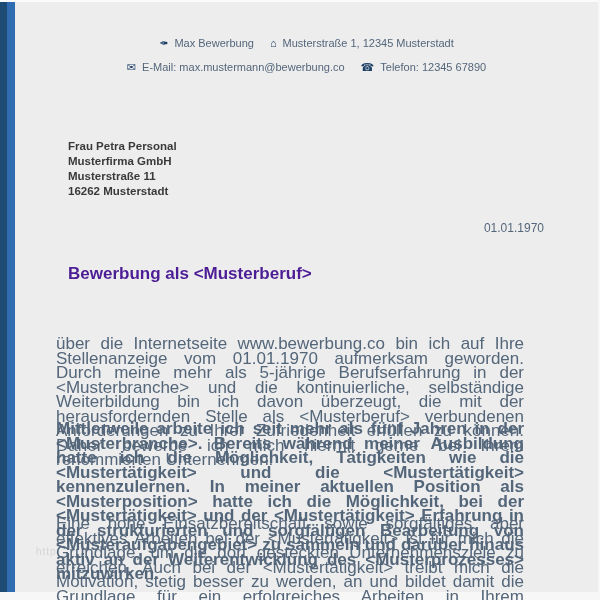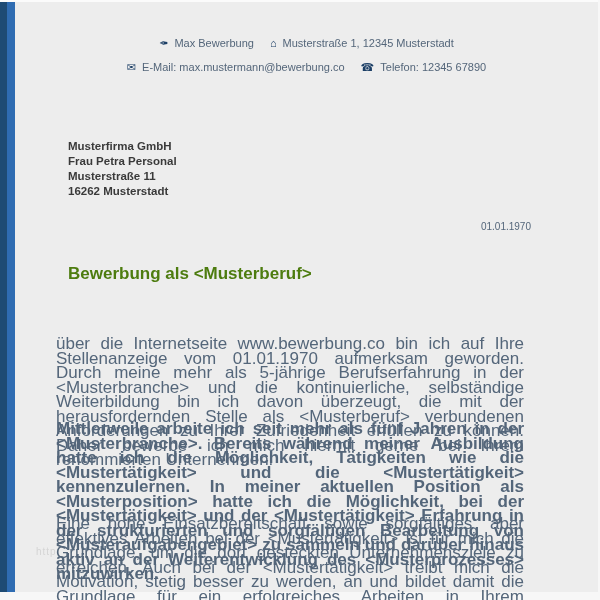--- a/index.html
+++ b/index.html
@@ -28,24 +28,24 @@
   .h-line { height: 14px; line-height: 14px; }
   .h-line + .h-line { margin-top: 10px; }
   .icon { color: #1c3f66; font-size: 11px; margin-right: 6px; }
   .icon.gap { margin-left: 16px; }
   .pen { display: inline-block; transform: scaleX(-1); }
 
   
   .recipient { position: absolute; top: 139px; left: 68px;
                font-size: 11.5px; line-height: 15px; font-weight: bold; color: #3a3a3a; }
 
-  .date { position: absolute; top: 221px; right: 69px; font-size: 10px; color: #54667a; }
+  .date { position: absolute; top: 221px; right: 56px; font-size: 12px; color: #54667a; }
 
   .subject { position: absolute; top: 264px; left: 68px;
-             font-size: 17px; font-weight: bold; color: #4d7c0f; }
+             font-size: 17px; font-weight: bold; color: #4c1d95; }
 
   .salutation { position: absolute; top: 296px; left: 68px;
                 font-size: 11.3px; color: #54667a; }
 
   .para { position: absolute; left: 56px; width: 468px;
           font-size: 17px; line-height: 14.5px; color: #54667a;
           text-align: justify; margin-top: 19px; }
   .p1 { top: 318px; }
   .p2 { top: 403px; font-weight: bold; }
   .p3 { top: 498px; }
@@ -66,22 +66,22 @@
   <div class="header">
     <div class="h-line">
       <span class="icon pen">✒</span><span>Max Bewerbung</span><span class="icon gap">⌂</span><span>Musterstraße 1, 12345 Musterstadt</span>
     </div>
     <div class="h-line">
       <span class="icon">✉</span><span>E-Mail: max.mustermann@bewerbung.co</span><span class="icon gap">☎</span><span>Telefon: 12345 67890</span>
     </div>
   </div>
 
   <div class="recipient">
+    <div>Frau Petra Personal</div>
     <div>Musterfirma GmbH</div>
-    <div>Frau Petra Personal</div>
     <div>Musterstraße 11</div>
     <div>16262 Musterstadt</div>
   </div>
 
   <div class="date">01.01.1970</div>
 
   <div class="subject">Bewerbung als &lt;Musterberuf&gt;</div>
 
 
   <div class="para p1">über die Internetseite www.bewerbung.co bin ich auf Ihre Stellenanzeige vom 01.01.1970 aufmerksam geworden. Durch meine mehr als 5-jährige Berufserfahrung in der &lt;Musterbranche&gt; und die kontinuierliche, selbständige Weiterbildung bin ich davon überzeugt, die mit der herausfordernden Stelle als &lt;Musterberuf&gt; verbundenen Anforderungen zu Ihrer Zufriedenheit erfüllen zu können. Daher bewerbe ich mich hiermit gerne bei Ihrem renommierten Unternehmen.</div>

